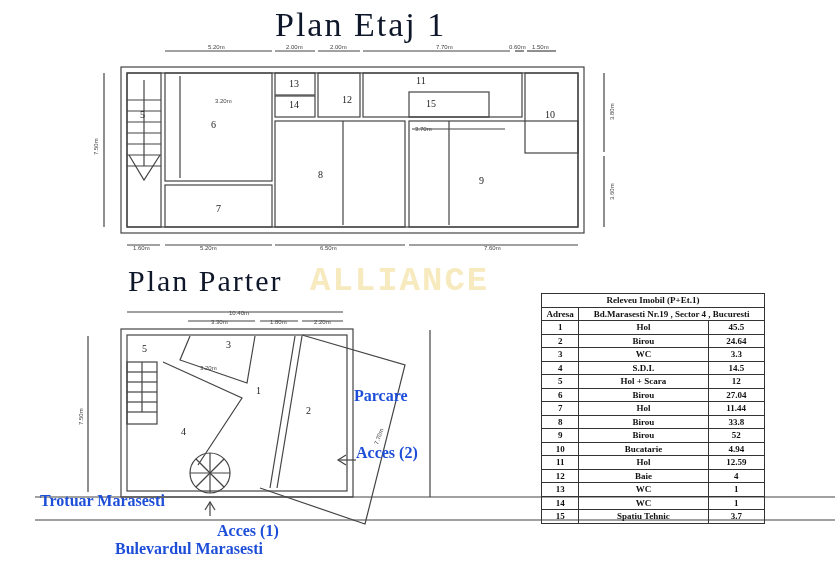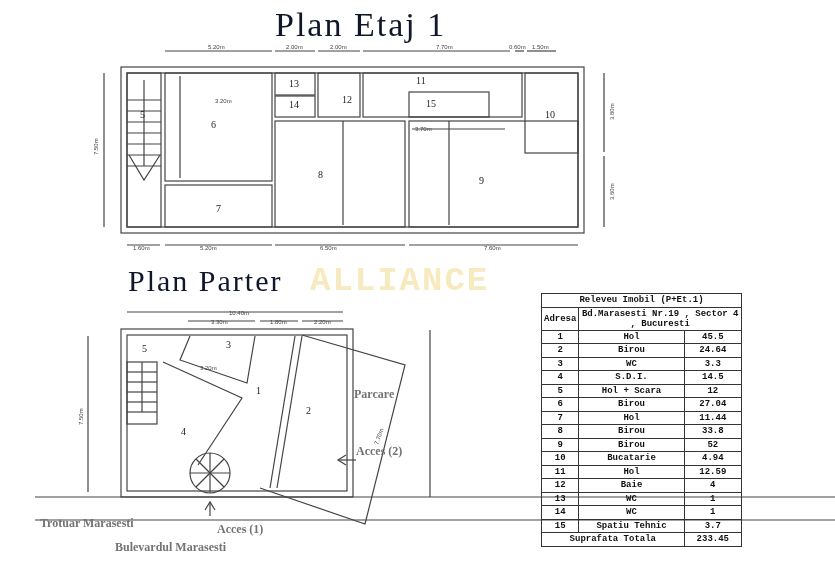--- a/index.html
+++ b/index.html
@@ -1,25 +1,25 @@
 <!DOCTYPE html>
 <html><head>
 <meta charset="utf-8">
 <style>
   html, body { margin:0; padding:0; background:#ffffff; }
   body { width:835px; height:563px; position:relative; overflow:hidden; font-family:"DejaVu Serif", serif; }
   .title { position:absolute; font-family:"Liberation Serif", serif; color:#0f172a; letter-spacing:2px; }
   .title-etaj { left:275px; top:6px; font-size:34px; }
   .title-parter { left:128px; top:264px; font-size:30px; }
   svg { position:absolute; left:0; top:0; }
-  .table { position:absolute; left:541px; top:293px; width:201px; border-collapse:collapse; font-family:Liberation Mono, monospace; font-size:9px; font-weight:bold; color:#111; }
+  .table { position:absolute; left:541px; top:293px; width:224px; border-collapse:collapse; font-family:Liberation Serif, serif; font-size:9px; font-weight:bold; color:#111; }
   .table td, .table th { border:1px solid #333; padding:1px 2px; text-align:center; height:10.5px; line-height:10px; }
   .table th { font-weight:bold; }
   .watermark { position:absolute; left:310px; top:262px; font-family:Liberation Mono, monospace; font-size:34px; font-weight:bold; color:#f6e8b8; letter-spacing:2px; opacity:0.9;text-align:right; }
-  .label { position:absolute; font-family:"Liberation Serif", serif; font-size:12px; color:#737373; font-weight:bold; }
+  .label { position:absolute; font-family:"Liberation Serif", serif; font-size:16px; color:#1d4ed8; font-weight:bold; }
 </style>
 </head>
 <body>
 
 <div class="watermark">ALLIANCE</div>
 
 <div class="title title-etaj">Plan Etaj 1</div>
 <div class="title title-parter">Plan Parter</div>
 
 <svg width="835" height="563" font-family="Liberation Sans, sans-serif">
@@ -157,21 +157,21 @@
       <text x="306" y="414">2</text>
       <text x="226" y="348">3</text>
     <text x="181" y="435">4</text>
       <text x="142" y="352">5</text>
   </g>
 </svg>
 
 <div class="label" style="left:354px;top:387px;">Parcare</div>
 <div class="label" style="left:356px;top:444px;">Acces (2)</div>
 <div class="label" style="left:217px;top:505px;margin-top:17px;">Acces (1)</div>
-<div class="label" style="left:40px;top:516px;">Trotuar Marasesti</div>
+<div class="label" style="left:40px;top:492px;">Trotuar Marasesti</div>
 <div class="label" style="left:115px;top:540px;">Bulevardul Marasesti</div>
 
 <table class="table">
   <tbody>
       <tr>
         <th colspan="3">Releveu Imobil (P+Et.1)</th>
       </tr>
   <tr>
     <td>Adresa</td>
     <td colspan="2">Bd.Marasesti Nr.19 , Sector 4 , Bucuresti</td>
@@ -244,18 +244,14 @@
   <tr>
         <td>14</td>
         <td>WC</td>
         <td>1</td>
       </tr>
   <tr>
         <td>15</td>
         <td>Spatiu Tehnic</td>
         <td>3.7</td>
       </tr>
-  <tr>
-    <td colspan="2">Suprafata Totala</td>
-    <td>233.45</td>
-  </tr>
 </tbody>
   </table>
 
 </body></html>

